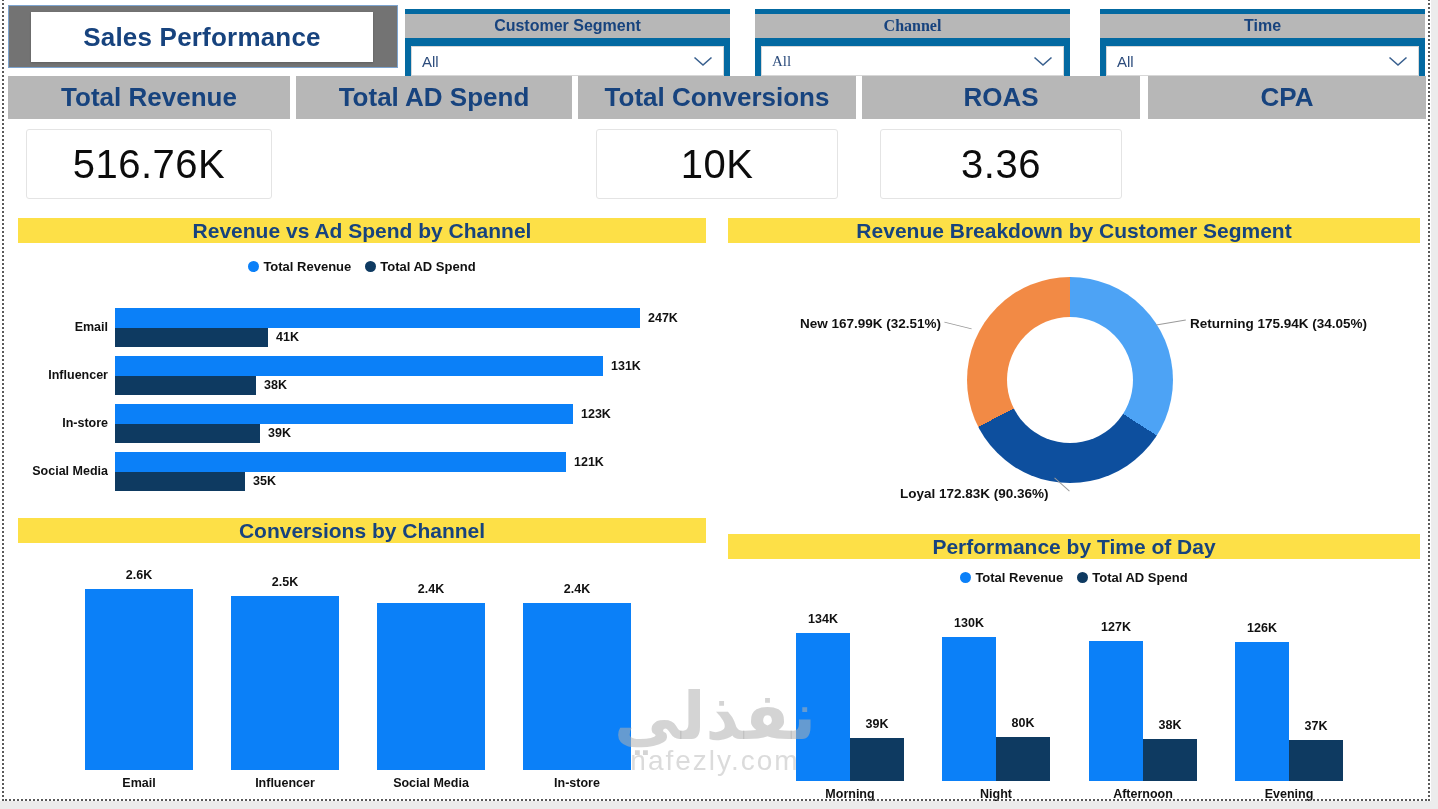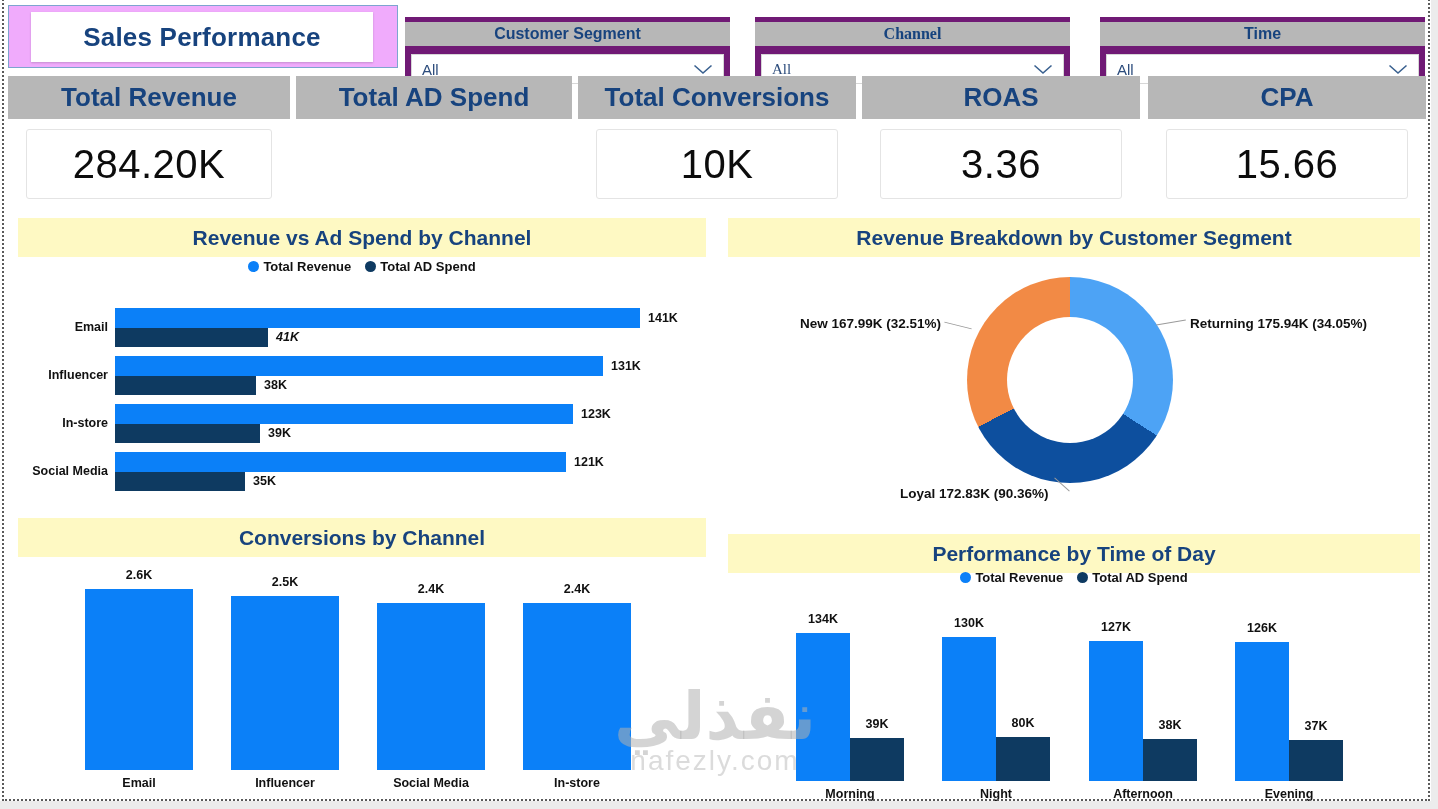--- a/index.html
+++ b/index.html
@@ -6,49 +6,49 @@
   html,body { width:1438px; height:809px; overflow:hidden; background:#efefef;
               font-family:"Liberation Sans","DejaVu Sans",sans-serif; }
   .canvas { position:relative; width:1438px; height:809px; background:#ffffff; }
   .ants { position:absolute; left:2px; top:-4px; width:1428px; height:805px;
           border:2px dotted #5a5a5a; pointer-events:none; z-index:60; }
   .edge-strip-bottom { position:absolute; left:0; top:801px; width:1438px; height:8px; background:#ececec; }
   .edge-strip-right { position:absolute; left:1431px; top:0; width:7px; height:809px; background:#ececec; }
 
   
   .title-widget { position:absolute; left:8px; top:5px; width:390px; height:63px;
-                  background:#f0abfc; border:1px solid #7da4cf; }
+                  background:#737373; border:1px solid #7da4cf; }
   .title-box { position:absolute; left:22px; top:6px; width:342px; height:50px; background:#ffffff;
                display:flex; align-items:center; justify-content:center;
                box-shadow:0 1px 2px rgba(0,0,0,.18); }
   .title-box span { font-size:26px; font-weight:700; color:#17437e; letter-spacing:.2px; }
 
   
-  .slicer { position:absolute; top:17px; height:67px; background:#701a75; }
+  .slicer { position:absolute; top:9px; height:67px; background:#0369a1; }
   .slicer-header { position:absolute; left:0; top:5px; width:100%; height:24px; background:#b7b7b7;
                    display:flex; align-items:center; justify-content:center;
                    font-size:16px; font-weight:700; color:#17437e; }
   .slicer-dd { position:absolute; left:6px; right:6px; top:37px; height:30px; background:#ffffff;
                border:1px solid #d7d7d7; display:flex; align-items:center;
                padding:0 10px; cursor:pointer; }
   .slicer-dd .dd-value { font-size:15px; color:#2c4c7c; flex:1; }
 
   
   .kpi { position:absolute; top:76px; height:131px; background:#ffffff; }
   .kpi-header { position:absolute; left:0; top:0; width:100%; height:43px; background:#b7b7b7;
                 display:flex; align-items:center; justify-content:center;
                 font-size:26px; font-weight:700; color:#17437e; white-space:nowrap; }
   .kpi-valuebox { position:absolute; left:18px; right:18px; top:53px; height:70px; background:#ffffff;
                   border:1px solid #e4e4e4; border-radius:3px;
                   display:flex; align-items:center; justify-content:center; }
   .kpi-valuebox span { font-size:40px; font-weight:500; color:#0c0c0c; letter-spacing:.5px; }
 
   
   .panel { position:absolute; background:#ffffff; }
-  .panel-header { position:absolute; left:0; top:0; width:100%; height:39px; background:#fef9c3;
+  .panel-header { position:absolute; left:0; top:0; width:100%; height:25px; background:#fde047;
                   display:flex; align-items:center; justify-content:center;
                   font-size:21px; font-weight:700; color:#17437e; }
   .legend { position:absolute; left:0; width:100%; display:flex; justify-content:center; gap:14px; }
   .legend-item { display:flex; align-items:center; gap:4px; font-size:13px; font-weight:700; color:#111; }
   .legend-dot { width:11px; height:11px; border-radius:50%; display:inline-block; }
 
   .plot { position:absolute; left:0; top:0; width:100%; height:100%; }
   .bar { position:absolute; }
   .val-label { position:absolute; font-size:12.5px; font-weight:700; color:#111; white-space:nowrap; }
   .cat-label { position:absolute; font-size:12.5px; font-weight:700; color:#111; white-space:nowrap; }
@@ -102,63 +102,60 @@
       <span class="dd-value">All</span>
       <svg width="20" height="11" viewBox="0 0 20 11">
           <polyline points="1.5,1.5 10,9 18.5,1.5" fill="none" stroke="#39608f" stroke-width="1.6"></polyline>
         </svg>
     </div>
   </div>
 
   <div class="kpi" style="left:8px;width:282px;">
     <div class="kpi-header">Total Revenue</div>
     <div class="kpi-valuebox">
-        <span>284.20K</span>
+        <span>516.76K</span>
       </div>
   </div>
   <div class="kpi" style="left:296px;width:276px;">
     <div class="kpi-header">Total AD Spend</div>
   </div>
   <div class="kpi" style="left:578px;width:278px;">
     <div class="kpi-header">Total Conversions</div>
     <div class="kpi-valuebox">
         <span>10K</span>
       </div>
   </div>
   <div class="kpi" style="left:862px;width:278px;">
     <div class="kpi-header">ROAS</div>
     <div class="kpi-valuebox">
         <span>3.36</span>
       </div>
   </div>
   <div class="kpi" style="left:1148px;width:278px;">
     <div class="kpi-header">CPA</div>
-    <div class="kpi-valuebox">
-        <span>15.66</span>
-      </div>
   </div>
 
   <div class="panel" style="left:18px;top:218px;width:688px;height:292px;">
     <div class="panel-header">Revenue vs Ad Spend by Channel</div>
     <div class="legend" style="top:41px;" id="legend-rvas">
         <div class="legend-item">
           <div class="legend-dot" style="background: rgb(11, 128, 248);"></div>
           <span>Total Revenue</span>
         </div>
         <div class="legend-item">
           <div class="legend-dot" style="background: rgb(14, 58, 97);"></div>
           <span>Total AD Spend</span>
         </div>
       </div>
     <div class="plot" id="plot-rvas">
         <div class="cat-label" style="left: 0px; top: 102px; width: 90px; text-align: right;">Email</div>
         <div class="bar" style="left: 97px; top: 90px; width: 525px; height: 20px; background: rgb(11, 128, 248);"></div>
-        <div class="val-label" style="left: 630px; top: 93px;">141K</div>
+        <div class="val-label" style="left: 630px; top: 93px;">247K</div>
         <div class="bar" style="left: 97px; top: 110px; width: 153px; height: 19px; background: rgb(14, 58, 97);"></div>
-        <div class="val-label" style="left: 258px; top: 112px; font-style: italic;">41K</div>
+        <div class="val-label" style="left: 258px; top: 112px;">41K</div>
         <div class="cat-label" style="left: 0px; top: 150px; width: 90px; text-align: right;">Influencer</div>
         <div class="bar" style="left: 97px; top: 138px; width: 488px; height: 20px; background: rgb(11, 128, 248);"></div>
         <div class="val-label" style="left: 593px; top: 141px;">131K</div>
         <div class="bar" style="left: 97px; top: 158px; width: 141px; height: 19px; background: rgb(14, 58, 97);"></div>
         <div class="val-label" style="left: 246px; top: 160px;">38K</div>
         <div class="cat-label" style="left: 0px; top: 198px; width: 90px; text-align: right;">In-store</div>
         <div class="bar" style="left: 97px; top: 186px; width: 458px; height: 20px; background: rgb(11, 128, 248);"></div>
         <div class="val-label" style="left: 563px; top: 189px;">123K</div>
         <div class="bar" style="left: 97px; top: 206px; width: 145px; height: 19px; background: rgb(14, 58, 97);"></div>
         <div class="val-label" style="left: 250px; top: 208px;">39K</div>

